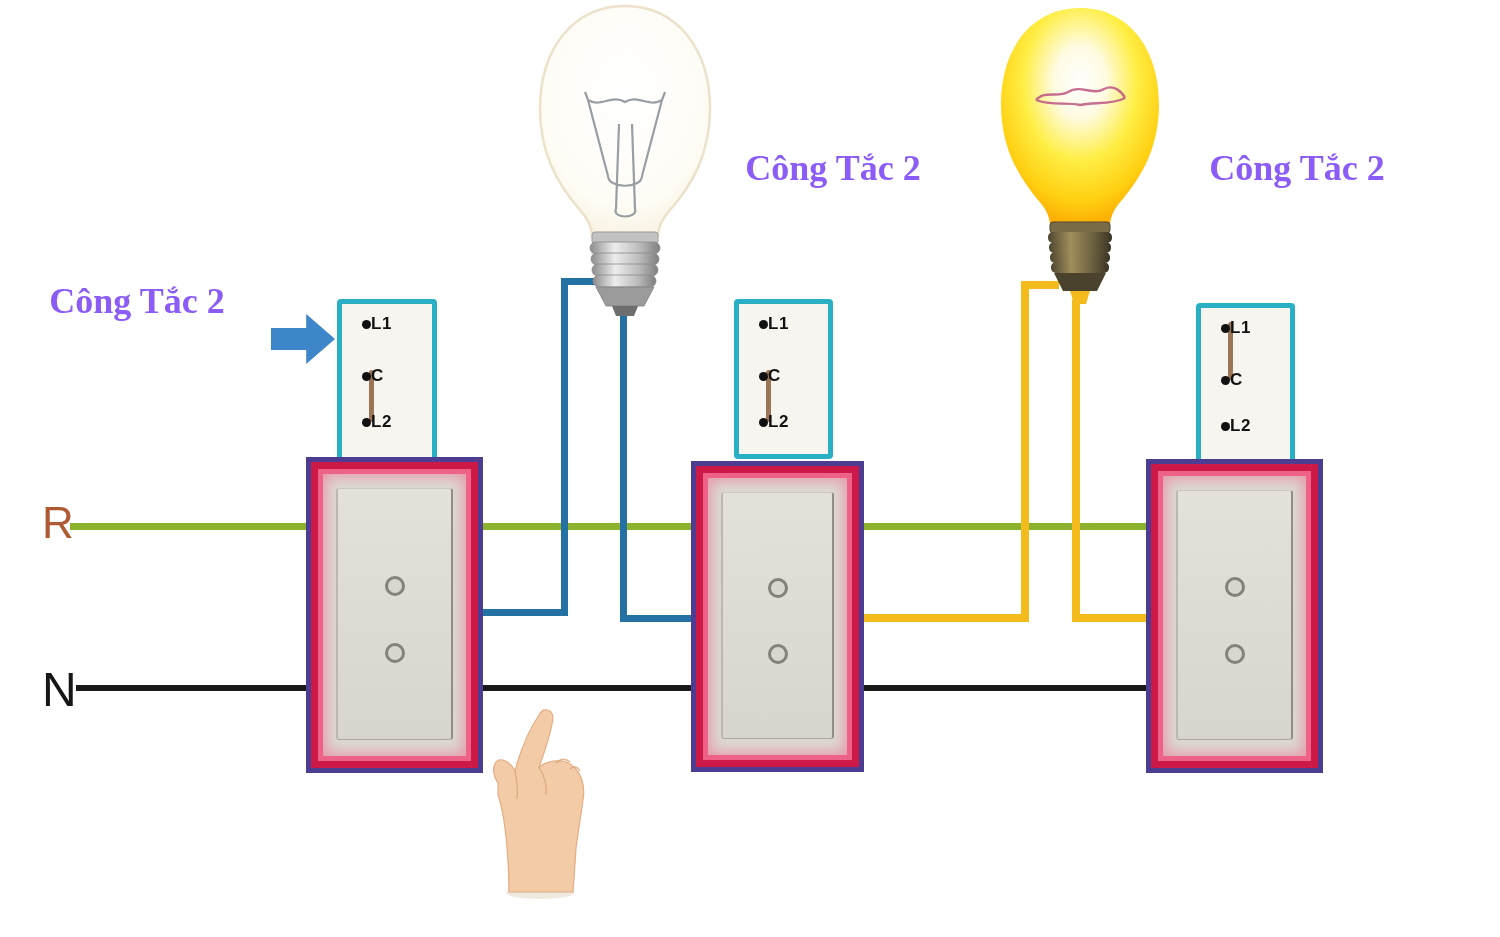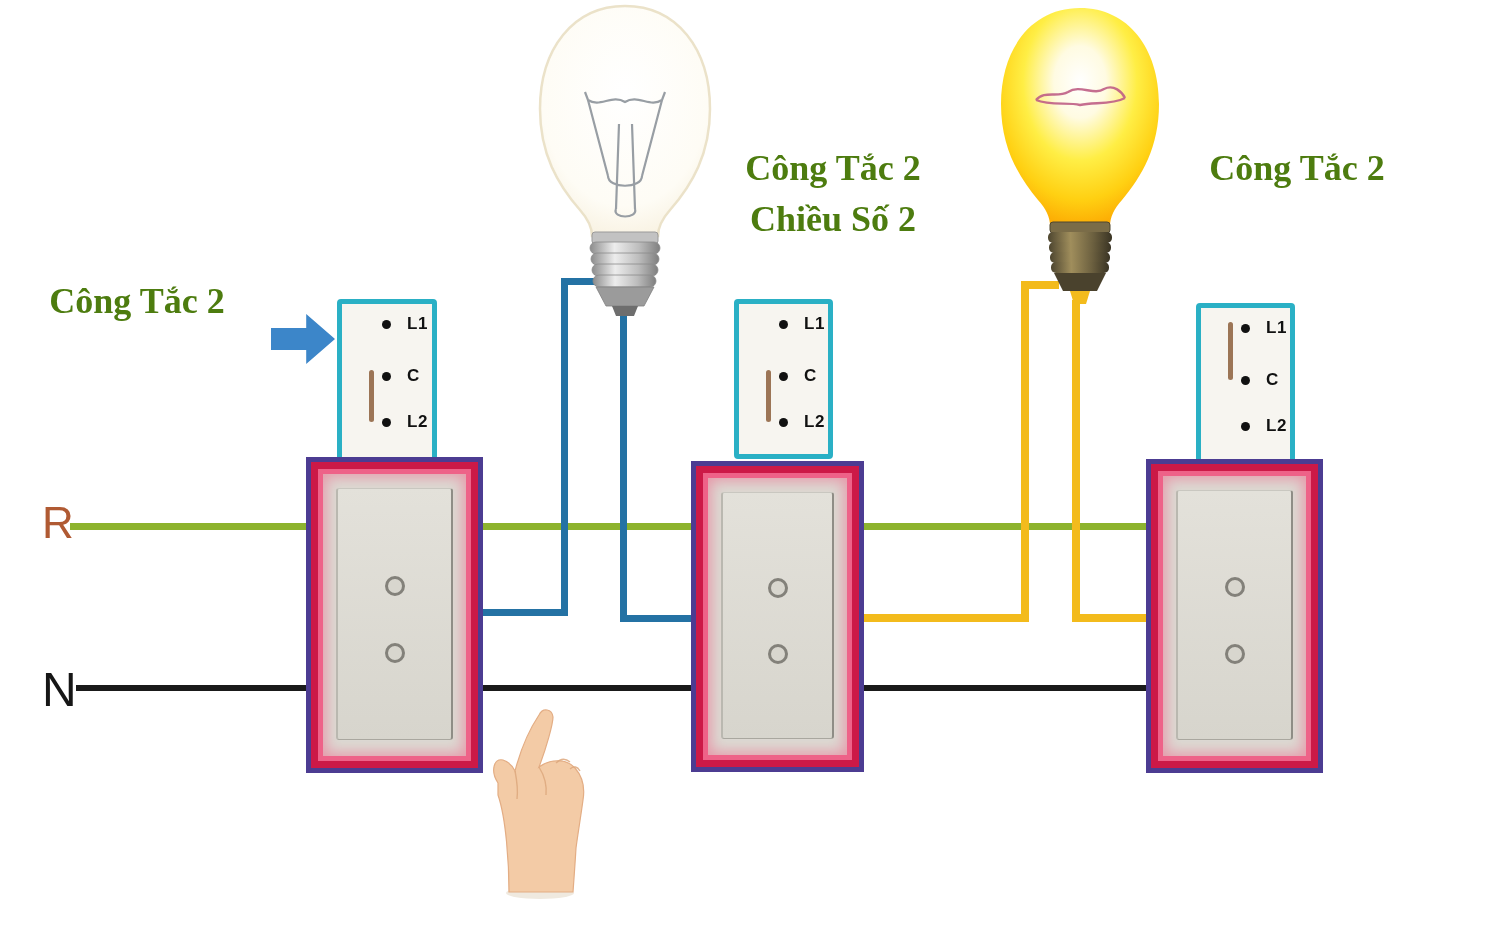--- a/index.html
+++ b/index.html
@@ -1,39 +1,39 @@
 <!DOCTYPE html>
 <html><head>
 <meta charset="utf-8">
 <style>
   html,body{margin:0;padding:0;background:#fff;}
   #canvas{position:relative;width:1500px;height:937px;background:#ffffff;overflow:hidden;
           font-family:"Liberation Sans",sans-serif;}
 
   
   .title-label{position:absolute;width:240px;text-align:center;z-index:2;
-    font-family:"Liberation Serif",serif;font-weight:700;font-size:36px;line-height:1.42;color:#4d7c0f;}
+    font-family:"Liberation Serif",serif;font-weight:700;font-size:36px;line-height:1.42;color:#8b5cf6;}
   #label1{left:17px;top:276px;}
   #label2{left:713px;top:143px;}
   #label3{left:1177px;top:143px;}
 
   .rail-label{position:absolute;z-index:2;font-family:"Liberation Sans",sans-serif;}
   #rail-r{left:42px;top:498px;font-size:44px;color:#b05a33;}
   #rail-n{left:42px;top:662px;font-size:48px;color:#161616;}
 
   
   .wire{position:absolute;z-index:1;}
   .w-green{background:#8db32e;}
   .w-black{background:#1a1a1a;}
   .w-blue{background:#2472a4;}
   .w-yellow{background:#f3bb1c;}
 
   
   .schem-box{position:absolute;z-index:3;border:5px solid #2ab0c5;border-radius:4px;background:#f7f5f0;}
-  .term{position:absolute;left:40px;display:flex;align-items:center;gap:16px;}
+  .term{position:absolute;left:20px;display:flex;align-items:center;gap:0;}
   .term .dot{width:9px;height:9px;border-radius:50%;background:#111;}
   .term .tlabel{font-size:17px;font-weight:700;color:#111;letter-spacing:0.5px;}
   .t-l1{top:10px;} .t-c{top:62px;} .t-l2{top:108px;}
   .connector{position:absolute;left:27px;width:5px;background:#9c7556;border-radius:3px;z-index:0;}
   .conn-c-l2{top:66px;height:52px;}
   .conn-l1-c{top:14px;height:58px;}
 
   
   #blue-arrow{position:absolute;left:271px;top:314px;width:64px;height:50px;background:#3c86c9;z-index:3;
     clip-path:polygon(0% 28%,55% 28%,55% 0%,100% 50%,55% 100%,55% 72%,0% 72%);}
@@ -59,21 +59,20 @@
 </head>
 <body>
 
 <div id="canvas">
 
   <div class="title-label" id="label1">
     <div>Công Tắc 2</div>
   </div>
   <div class="title-label" id="label2">
     <div>Công Tắc 2</div>
-    <div>Chiều Số 2</div>
   </div>
   <div class="title-label" id="label3">
     <div>Công Tắc 2</div>
   </div>
 
   <div class="rail-label" id="rail-r">R</div>
   <div class="rail-label" id="rail-n">N</div>
 
   <div class="wire w-green" style="left:70px;top:523px;width:1078px;height:7px;"></div>
   <div class="wire w-black" style="left:76px;top:685px;width:1072px;height:6px;"></div>

